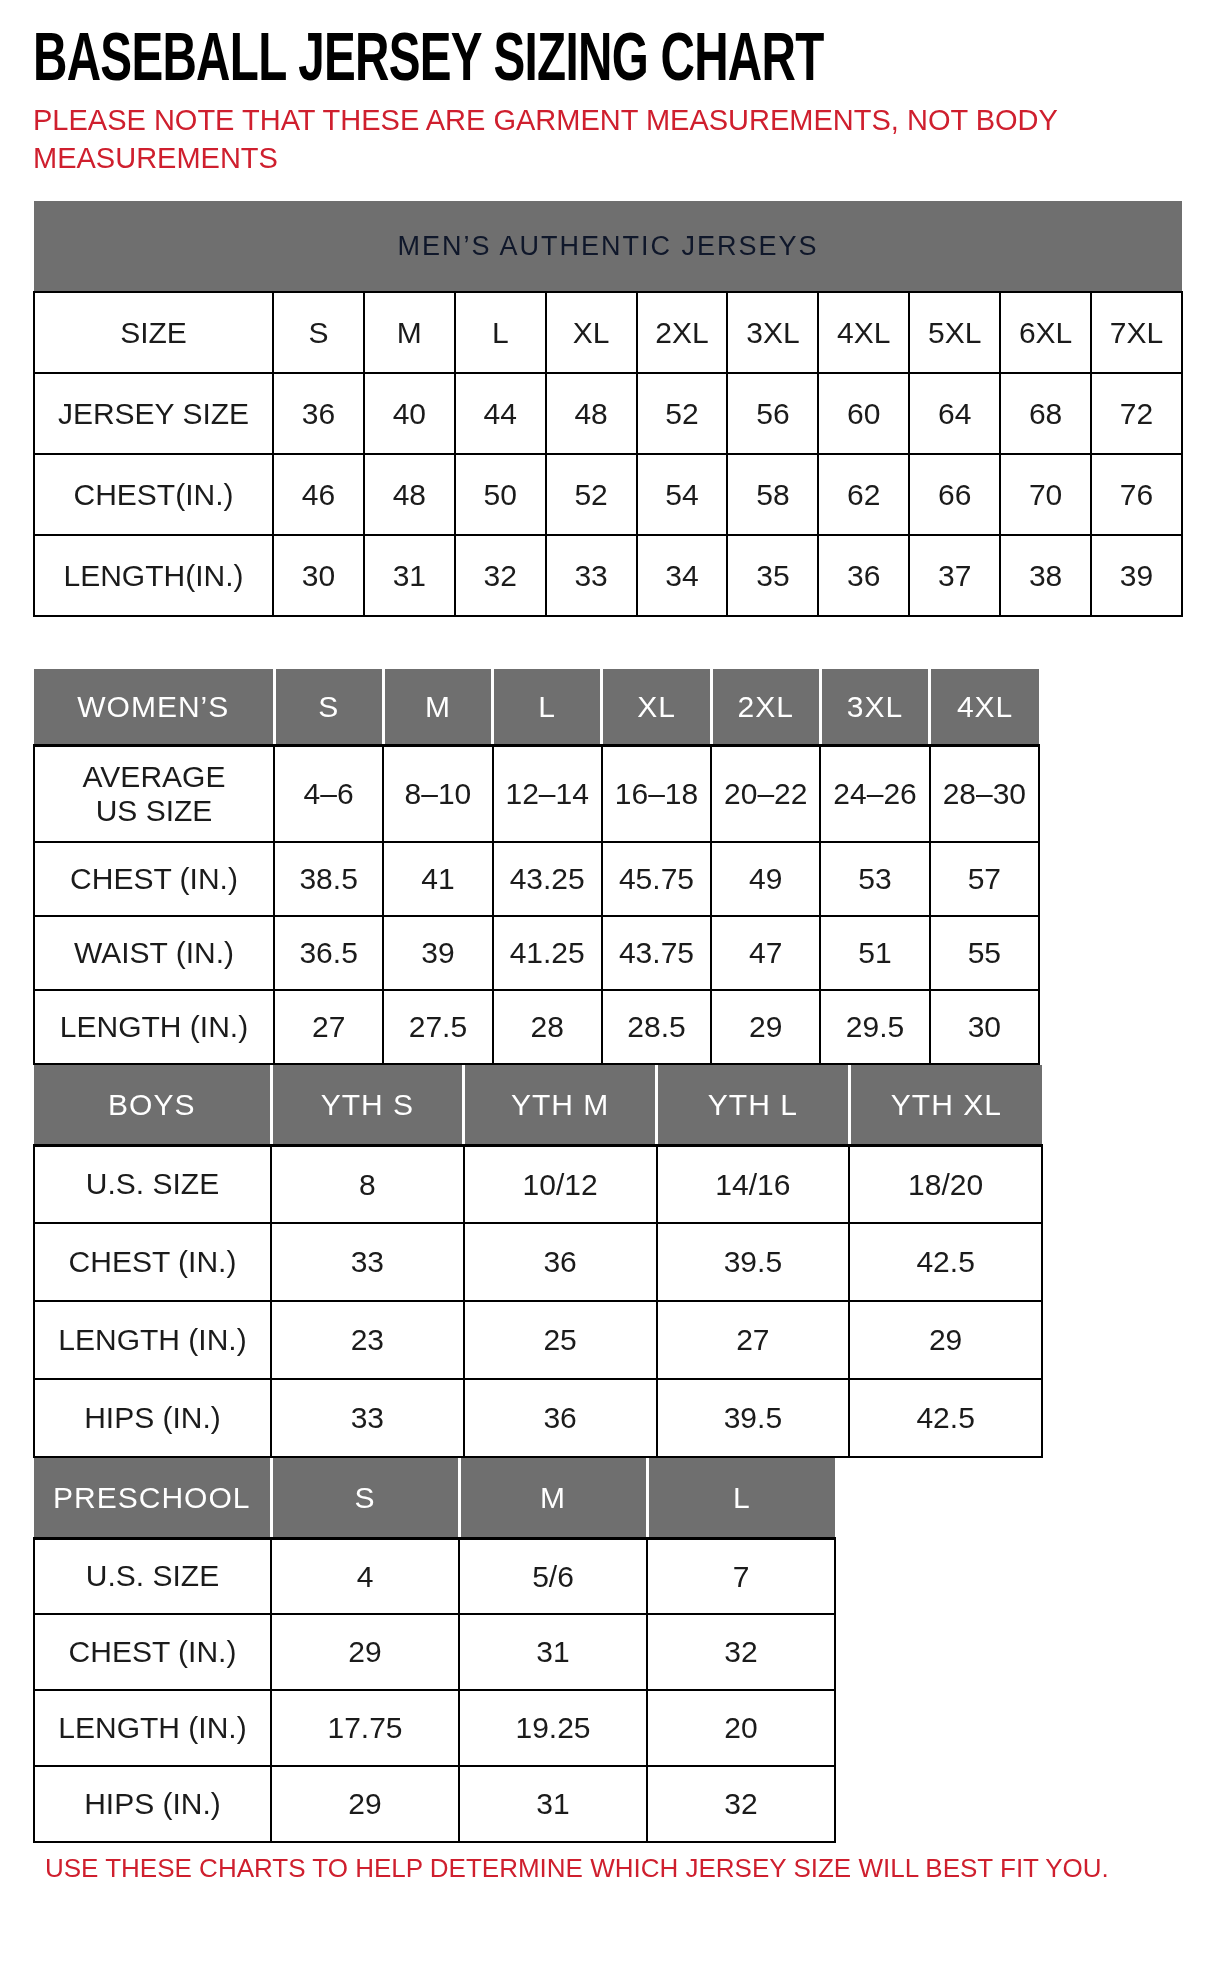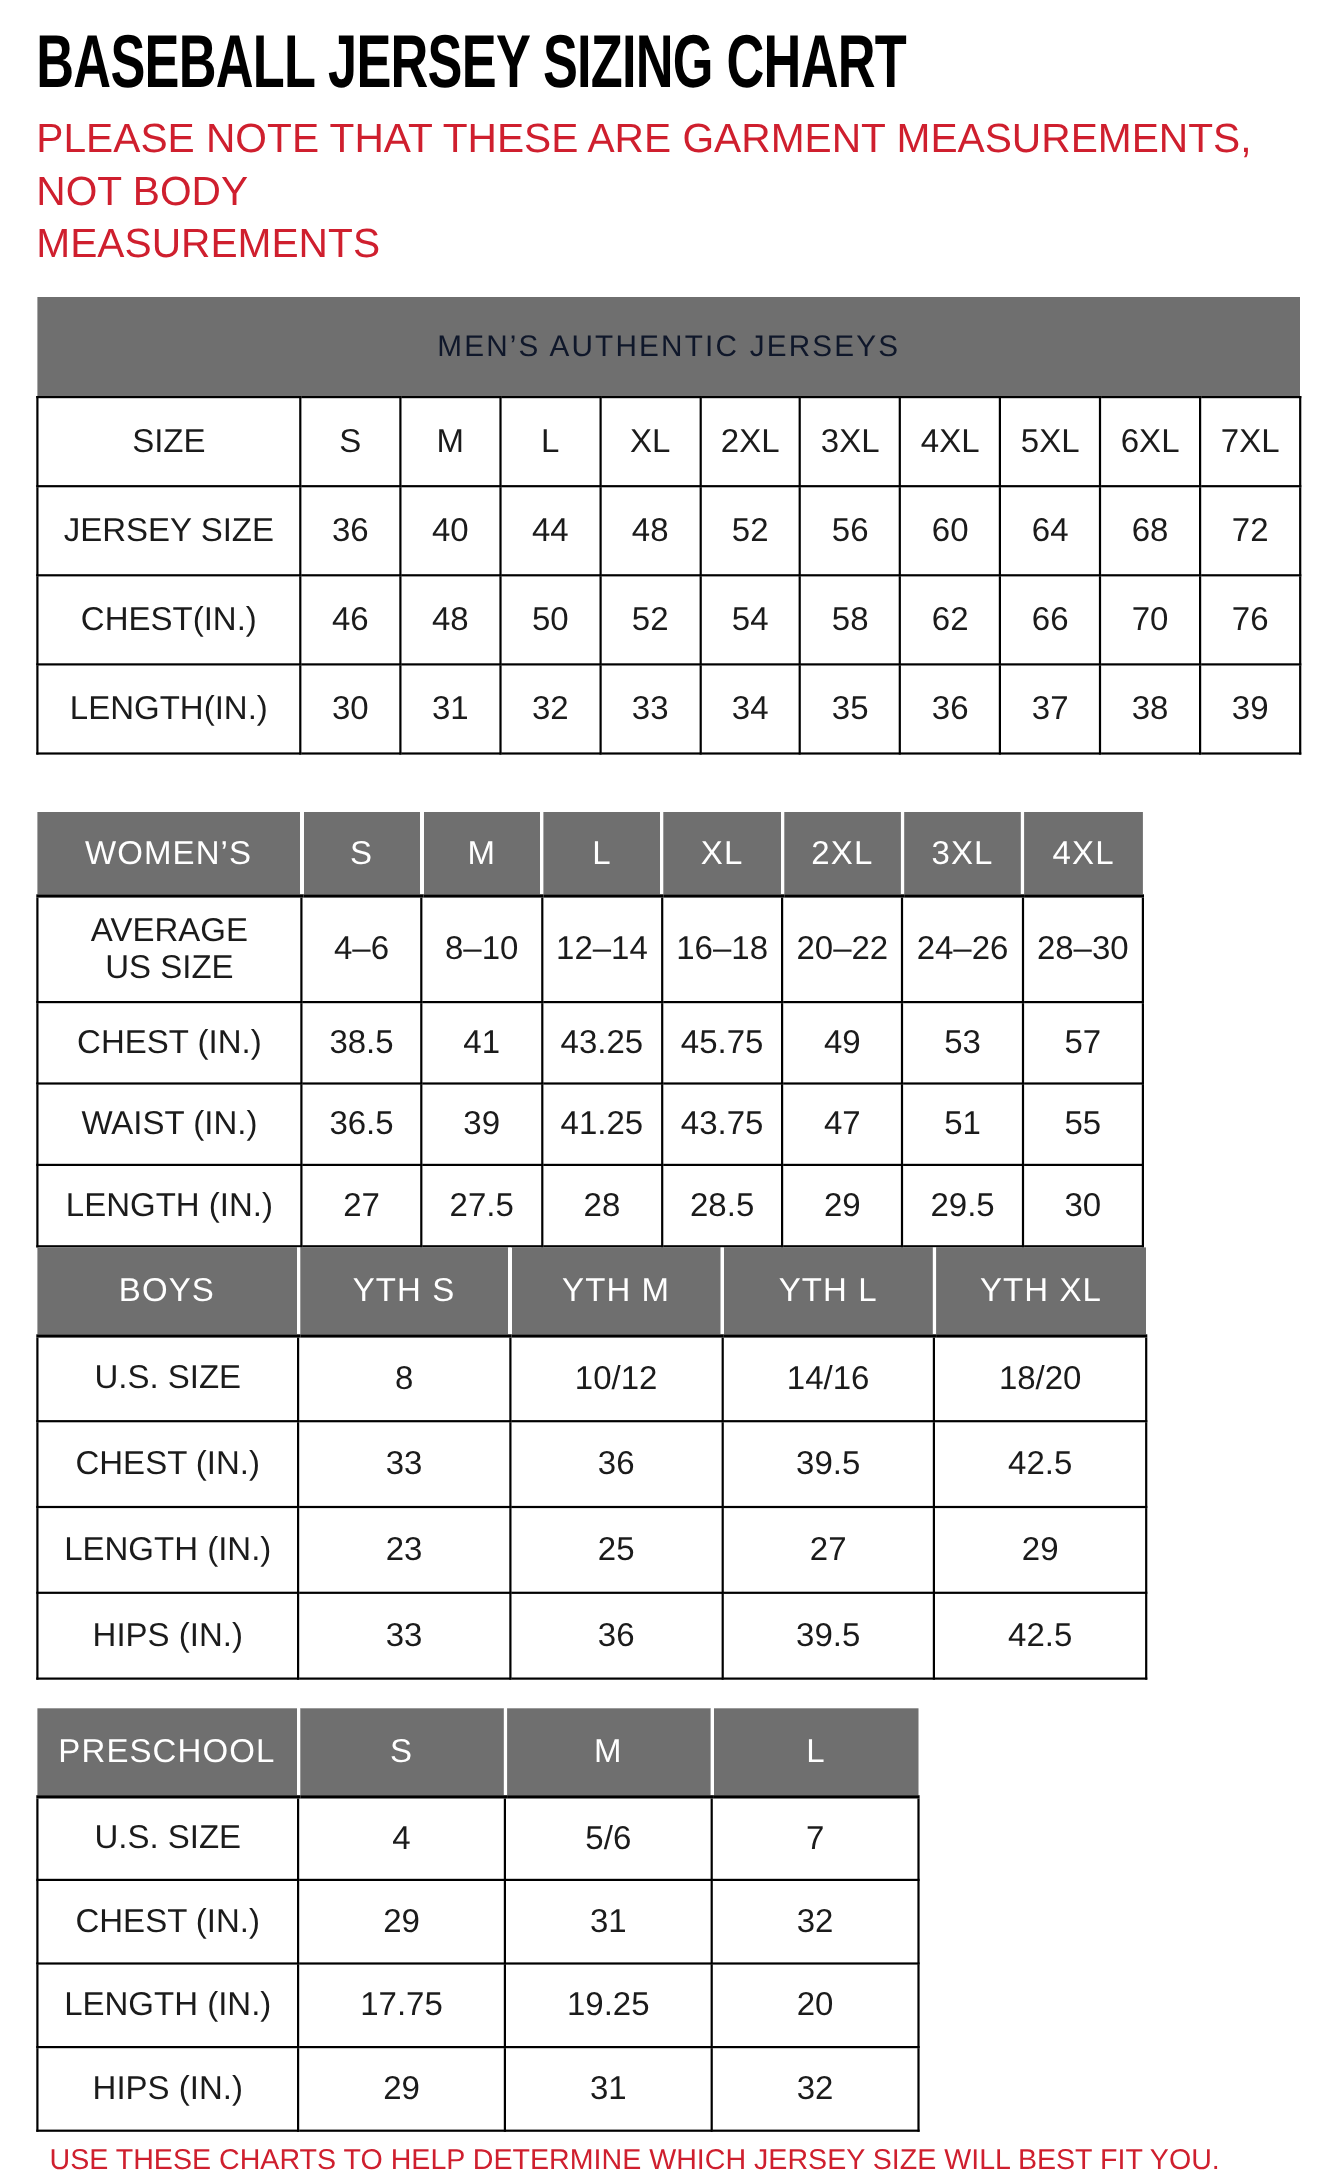--- a/index.html
+++ b/index.html
@@ -15,21 +15,21 @@
     overflow:hidden;
   }
   .title{
     margin:22px 0 0 0;
     font-size:68px;font-weight:900;line-height:1.0;letter-spacing:-1px;
     color:#000;white-space:nowrap;
     transform:scaleX(0.70);transform-origin:left center;
   }
   .note{
     margin:12px 0 0 0;
-    color:var(--red);font-size:37px;line-height:1.3;font-weight:400;
+    color:var(--red);font-size:29px;line-height:1.3;font-weight:400;
   }
   table.sheet{
     border-collapse:collapse;table-layout:fixed;
   }
   table.sheet td, table.sheet th{
     text-align:center;vertical-align:middle;padding:0 2px;overflow:hidden;
   }
   table.sheet td{
     border:2px solid #000;font-size:30px;color:#1b1b1b;background:#fff;
   }
@@ -47,21 +47,21 @@
   .mens{width:1150px;margin-top:24px;}
   .mens thead tr{height:91px;}
   .mens tbody tr{height:81px;}
   .womens{width:1007px;margin-top:52px;}
   .womens tbody tr:nth-child(1){height:76px;}
   .womens tbody tr:nth-child(2){height:97px;}
   .womens tbody tr:nth-child(n+3){height:74px;}
   .boys{width:1010px;}
   .boys tbody tr:nth-child(1){height:80px;}
   .boys tbody tr:nth-child(n+2){height:78px;}
-  .pre{width:803px;margin-top:26px;}
+  .pre{width:803px;}
   .pre tbody tr:nth-child(1){height:80px;}
   .pre tbody tr:nth-child(n+2){height:76px;}
   .footer{
     margin:10px 0 0 12px;color:var(--red);font-size:26px;font-weight:400;
     white-space:nowrap;
   }
 </style>
 </head>
 <body>
 

